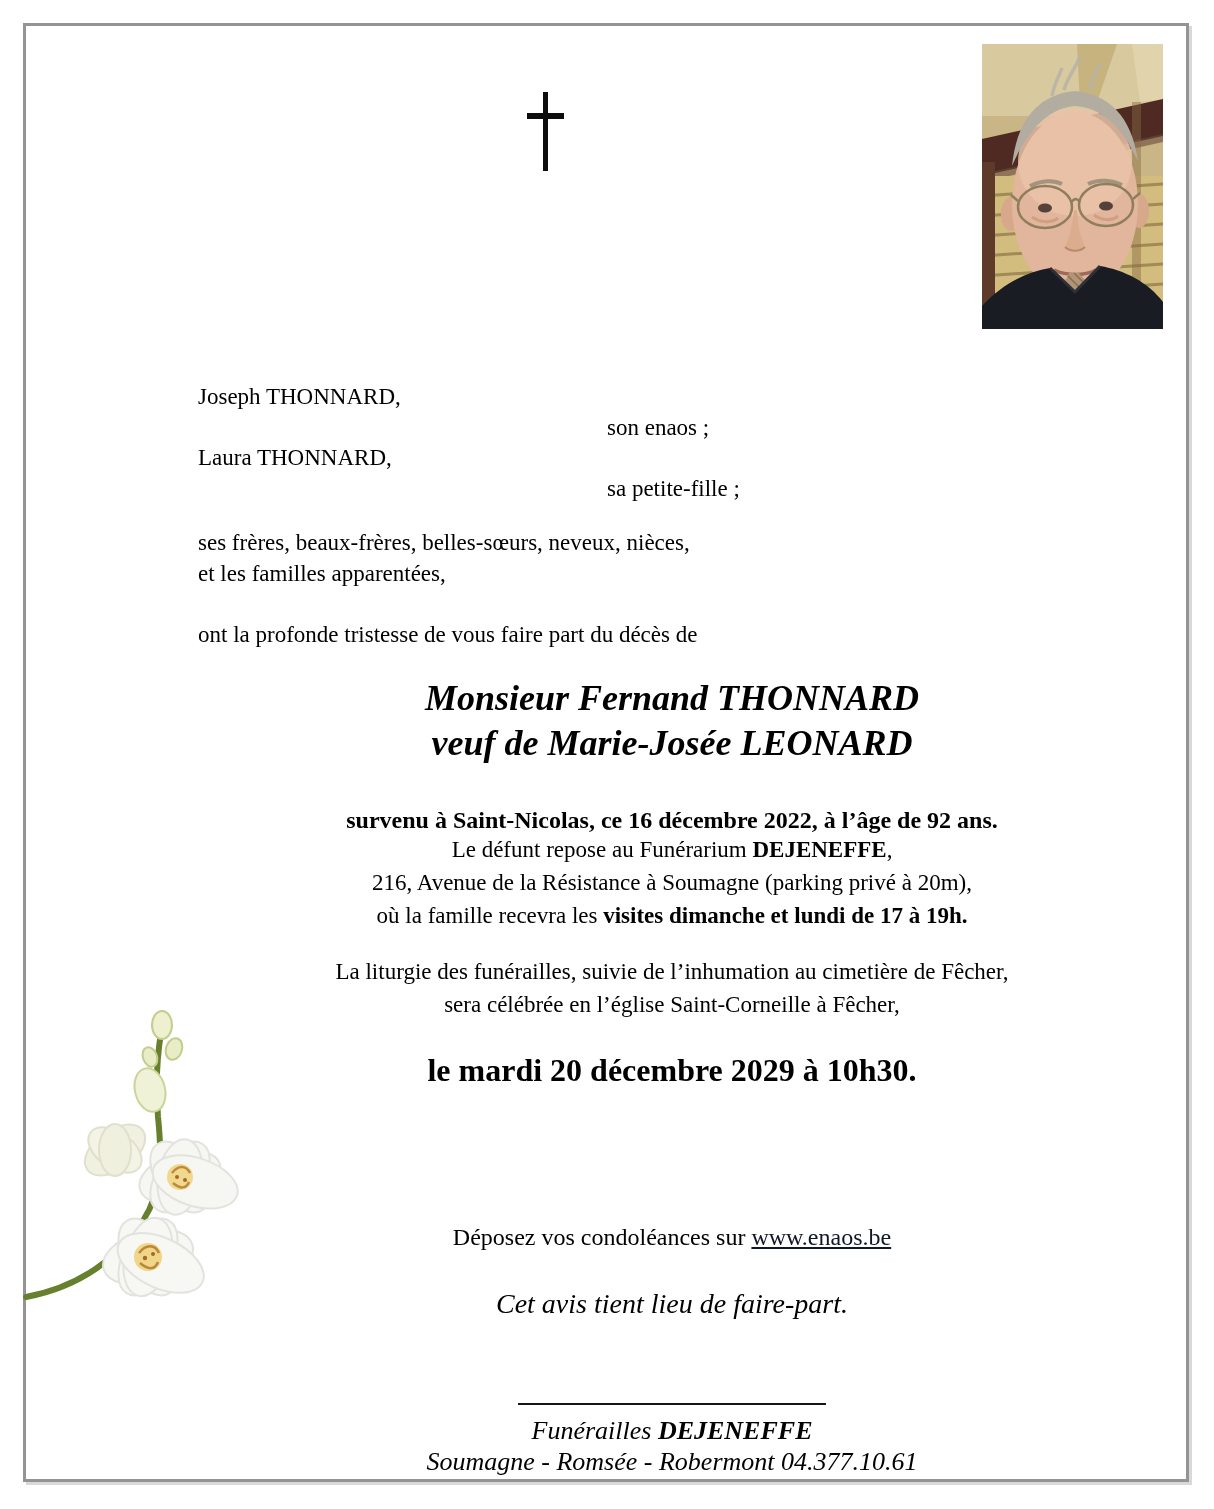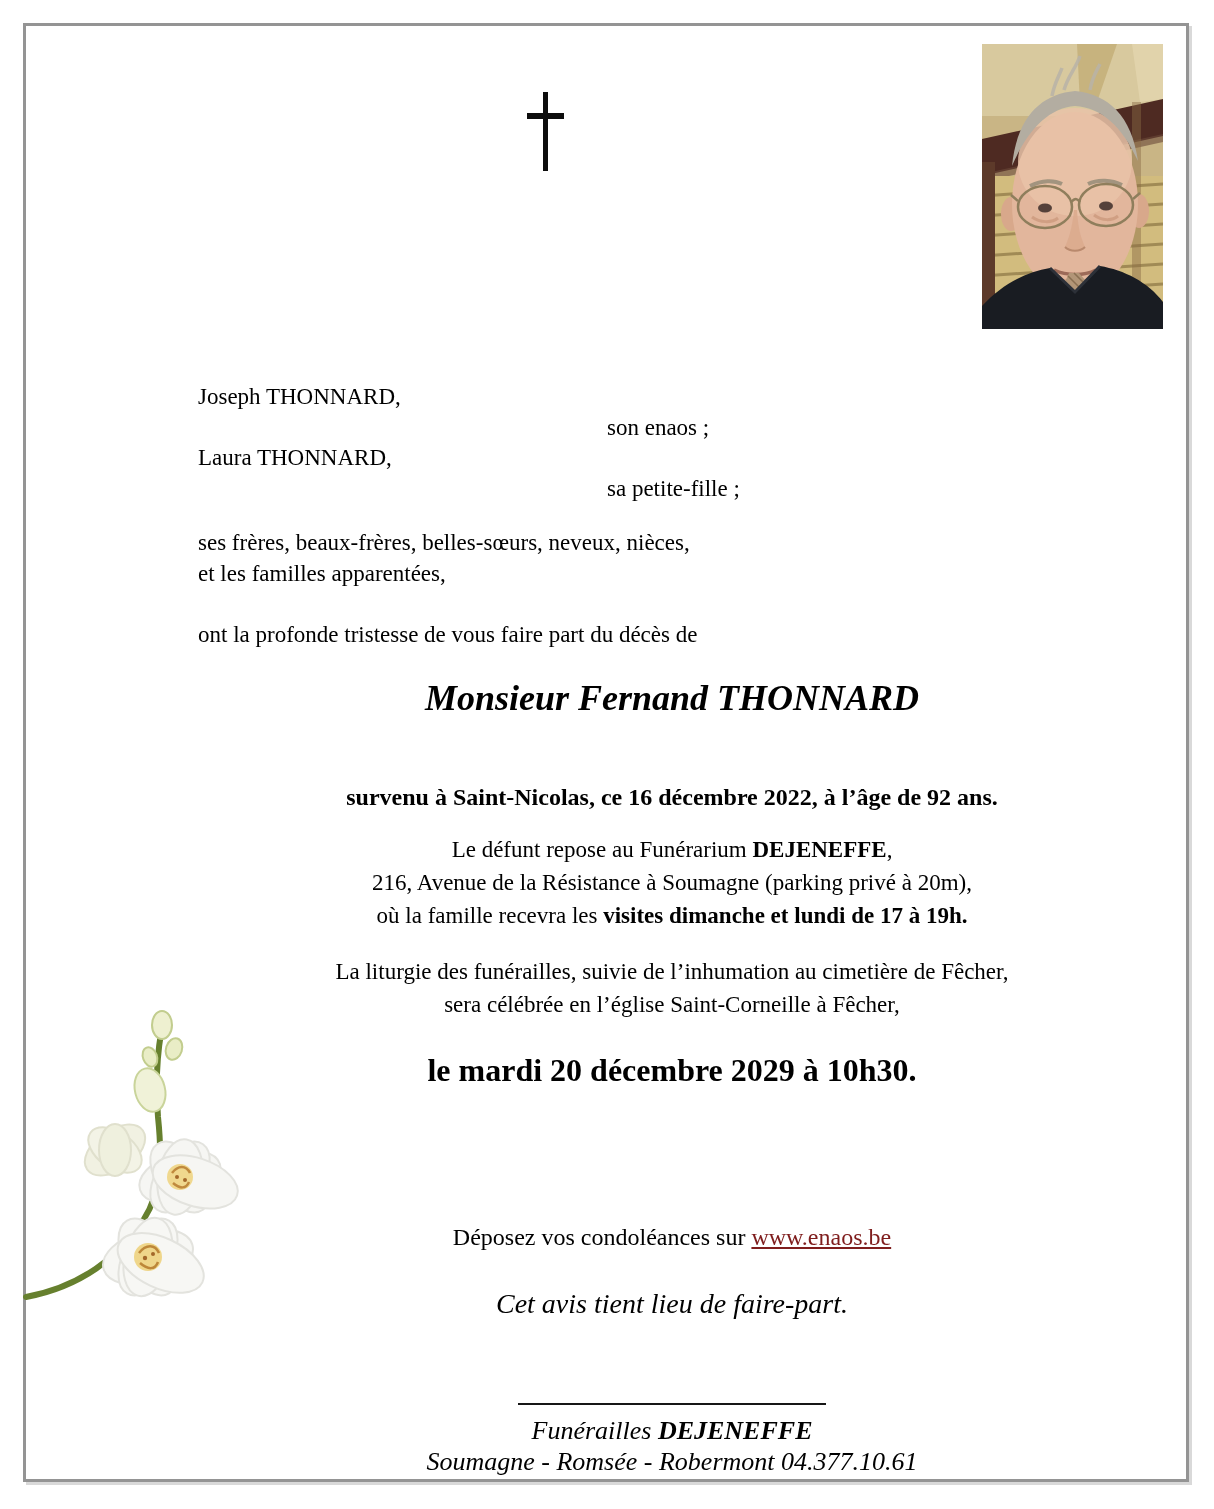--- a/index.html
+++ b/index.html
@@ -20,21 +20,21 @@
   .flower{position:absolute;left:10px;top:1005px;width:300px;height:345px;}
   .t{position:absolute;margin:0;font-size:23px;line-height:1.25;white-space:nowrap;}
   .center{left:155px;width:1034px;text-align:center;}
   .title{font-size:36px;font-weight:bold;font-style:italic;}
   .survenu{font-size:24px;font-weight:bold;}
   .mardi{font-size:32px;font-weight:bold;}
   .levee{font-size:25px;}
   .levee b{font-weight:bold;}
   .footer-line{font-size:26px;font-style:italic;}
   .sep{position:absolute;left:518px;top:1403px;width:308px;height:0;border-top:2px solid #161616;}
-  a.condo-link{color:#7f1d1d;text-decoration:underline;cursor:pointer;}
+  a.condo-link{color:#0f172a;text-decoration:underline;cursor:pointer;}
 </style>
 </head>
 <body>
 
 <div class="sheet">
 
   <div class="frame"></div>
 
   <div>
     <div class="cross-v"></div>
@@ -93,21 +93,22 @@
 
   <p class="t" style="left:198px;top:383px">Joseph THONNARD,</p>
   <p class="t" style="left:607px;top:414px">son enaos ;</p>
   <p class="t" style="left:198px;top:444px">Laura THONNARD,</p>
   <p class="t" style="left:607px;top:475px">sa petite-fille ;</p>
   <p class="t" style="left:198px;top:529px">ses frères, beaux-frères, belles-sœurs, neveux, nièces,</p>
   <p class="t" style="left:198px;top:560px">et les familles apparentées,</p>
   <p class="t" style="left:198px;top:621px">ont la profonde tristesse de vous faire part du décès de</p>
 
   <p class="t center title" style="top:676px">Monsieur Fernand THONNARD</p>
-  <p class="t center survenu" style="top:782px">survenu à Saint-Nicolas, ce 16 décembre 2022, à l’âge de 92 ans.</p>
+  <p class="t center title" style="top:721px">veuf de Marie-Josée LEONARD</p>
+  <p class="t center survenu" style="top:805px">survenu à Saint-Nicolas, ce 16 décembre 2022, à l’âge de 92 ans.</p>
 
   <p class="t center" style="top:836px"><span>Le défunt repose au Funérarium </span><b>DEJENEFFE</b><span>,</span></p>
   <p class="t center" style="top:869px">216, Avenue de la Résistance à Soumagne (parking privé à 20m),</p>
   <p class="t center" style="top:902px"><span>où la famille recevra les </span><b>visites dimanche et lundi de 17 à 19h.</b></p>
 
   <p class="t center" style="top:958px">La liturgie des funérailles, suivie de l’inhumation au cimetière de Fêcher,</p>
   <p class="t center" style="top:991px">sera célébrée en l’église Saint-Corneille à Fêcher,</p>
   <p class="t center mardi" style="top:1050px">le mardi 20 décembre 2029 à 10h30.</p>
 
   <p class="t center" style="top:1222px;font-size:24px"><span>Déposez vos condoléances sur </span><a class="condo-link" href="#">www.enaos.be</a></p>

